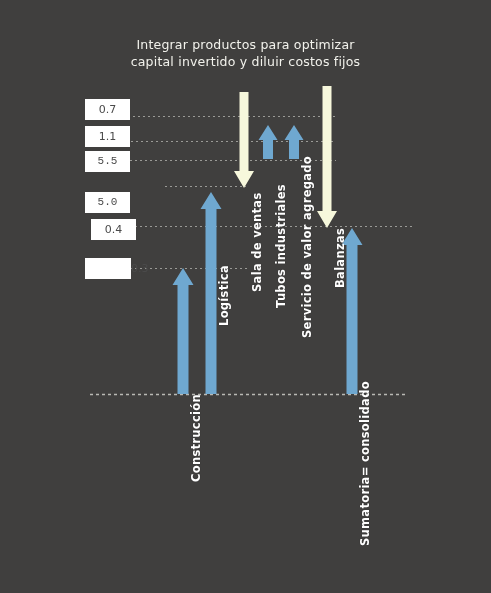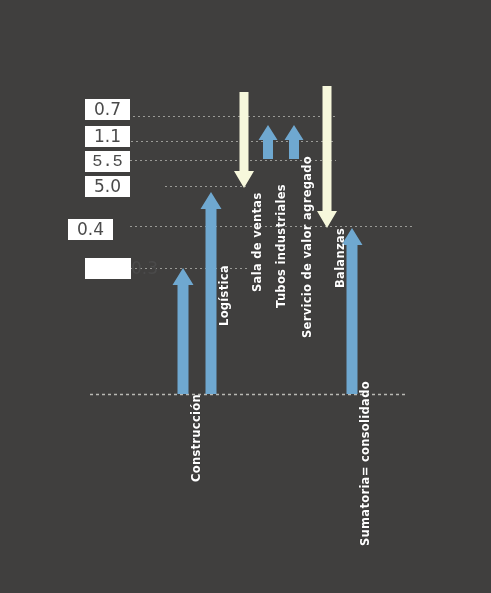--- a/index.html
+++ b/index.html
@@ -26,21 +26,21 @@
     white-space:pre-line;
     font-family:"DejaVu Sans","Liberation Sans",sans-serif;
   }
 
   
   .vbox{
     position:absolute;
     width:45px;height:21px;
     background:#ffffff;
     color:#4a4a4a;
-    font-size:17px;
+    font-size:11px;
     line-height:21px;
     text-align:center;
     font-family:"DejaVu Sans","Liberation Sans",sans-serif;
     box-sizing:border-box;
   }
 
   
   .vlabel{
     position:absolute;
     color:#ffffff;
@@ -76,27 +76,29 @@
       <path d="M 268 125 L 277.5 140 L 273 140 L 273 159
          L 263 159 L 263 140 L 258.5 140 Z" fill="#6fa8d0" stroke="none" stroke-linejoin="miter"></path>
       <path d="M 294 125 L 303.5 140 L 299 140 L 299 159
          L 289 159 L 289 140 L 284.5 140 Z" fill="#6fa8d0" stroke="none" stroke-linejoin="miter"></path>
       <path d="M 327 228 L 337 211 L 331.5 211 L 331.5 86
          L 322.5 86 L 322.5 211 L 317 211 Z" fill="#f7f8dc" stroke="none" stroke-linejoin="miter"></path>
       <path d="M 352 228 L 362.5 245 L 357.5 245 L 357.5 394
          L 346.5 394 L 346.5 245 L 341.5 245 Z" fill="#6fa8d0" stroke="none" stroke-linejoin="miter"></path>
     </svg>
 
+  <div class="title">Integrar productos para optimizar
+capital invertido y diluir costos fijos</div>
 
   <div id="value-boxes">
       <div class="vbox" style="left: 85px; top: 99px;">0.7</div>
       <div class="vbox" style="left: 85px; top: 126px;">1.1</div>
       <div class="vbox" style="left: 85px; top: 151px; font-family: Liberation Mono, monospace;">5.5</div>
-      <div class="vbox" style="left: 85px; top: 176px;">5.0</div>
-      <div class="vbox" style="left: 68px; top: 219px;">0.4</div>
+      <div class="vbox" style="left: 85px; top: 192px; font-family: Liberation Mono, monospace;">5.0</div>
+      <div class="vbox" style="left: 91px; top: 219px;">0.4</div>
       <div class="vbox" style="left: 85px; top: 258px; padding-left: 46px;">0.3</div>
     </div>
   <div id="captions">
       <div class="vlabel" style="left: 189px; top: 482px;">Construcción</div>
       <div class="vlabel" style="left: 217px; top: 326px;">Logística</div>
       <div class="vlabel" style="left: 250px; top: 292px;">Sala de ventas</div>
       <div class="vlabel" style="left: 274px; top: 308px;">Tubos industriales</div>
       <div class="vlabel" style="left: 300px; top: 338px;">Servicio  de valor  agregado</div>
       <div class="vlabel" style="left: 333px; top: 288px;">Balanzas</div>
       <div class="vlabel" style="left: 358px; top: 546px;">Sumatoria= consolidado</div>

